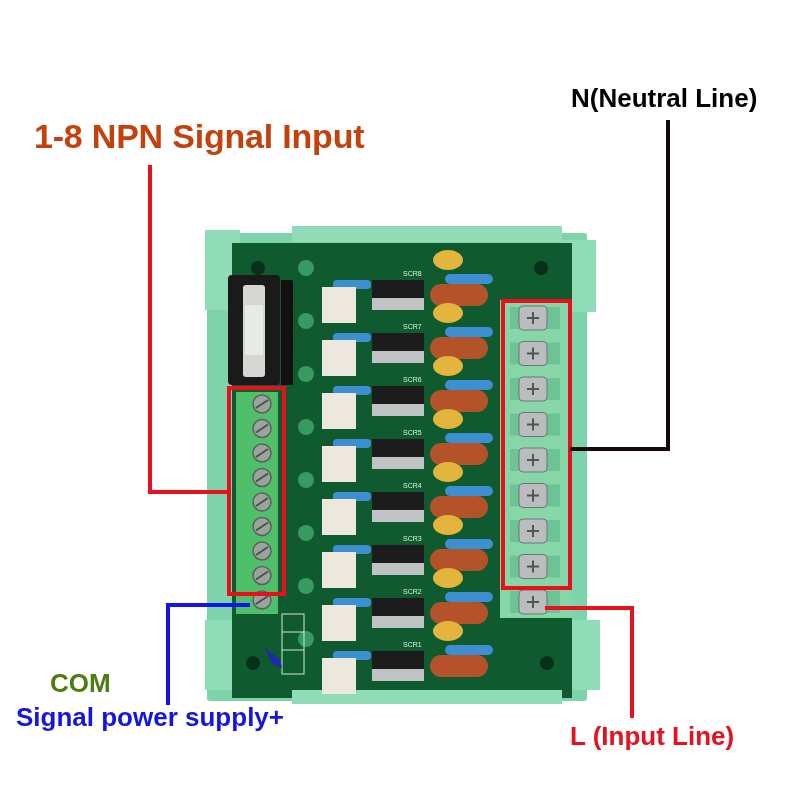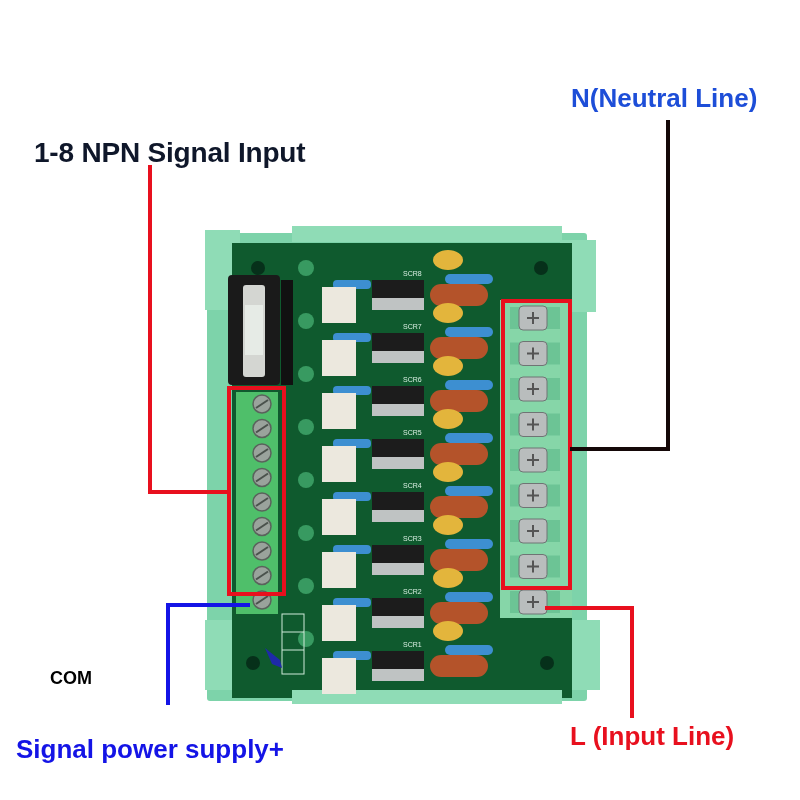--- a/index.html
+++ b/index.html
@@ -1,21 +1,21 @@
 <!DOCTYPE html>
 <html><head>
   <meta charset="utf-8">
   <style>
     html, body { margin: 0; padding: 0; background: #ffffff; }
     body { width: 800px; height: 800px; position: relative; overflow: hidden; font-family: "Liberation Sans", sans-serif; }
     .label { position: absolute; font-weight: bold; white-space: nowrap; }
-    #lbl-npn { left: 34px; top: 117px; font-size: 28px; color: #0f172a; letter-spacing: -0.2px; margin-top: 20px; }
-    #lbl-n { left: 571px; top: 83px; font-size: 26px; color: #1d4ed8; }
-    #lbl-com { left: 50px; top: 668px; font-size: 18px; color: #000000; }
-    #lbl-sps { left: 16px; top: 734px; font-size: 26px; color: #1414e6; }
+    #lbl-npn { left: 34px; top: 117px; font-size: 34px; color: #c2410c; letter-spacing: -0.2px; }
+    #lbl-n { left: 571px; top: 83px; font-size: 26px; color: #000000; }
+    #lbl-com { left: 50px; top: 668px; font-size: 26px; color: #4d7c0f; }
+    #lbl-sps { left: 16px; top: 702px; font-size: 26px; color: #1414e6; }
     #lbl-l { left: 570px; top: 721px; font-size: 26px; color: #e8101e; }
     svg#board { position: absolute; left: 0; top: 0; }
   </style>
 </head>
 <body>
 
 <svg id="board" width="800" height="800" viewBox="0 0 800 800">
 
   <g>
     <rect x="207" y="233" width="380" height="468" rx="3" fill="#7dd3aa"></rect>

